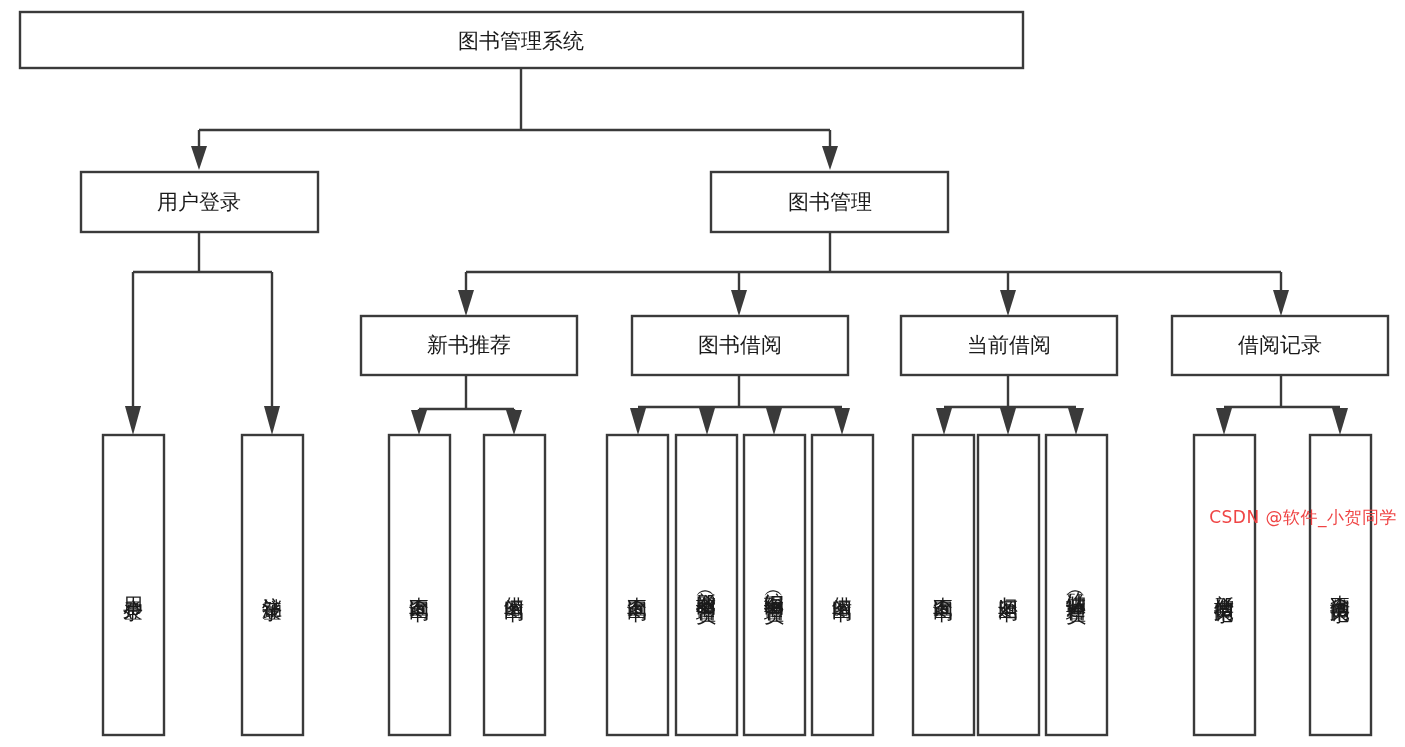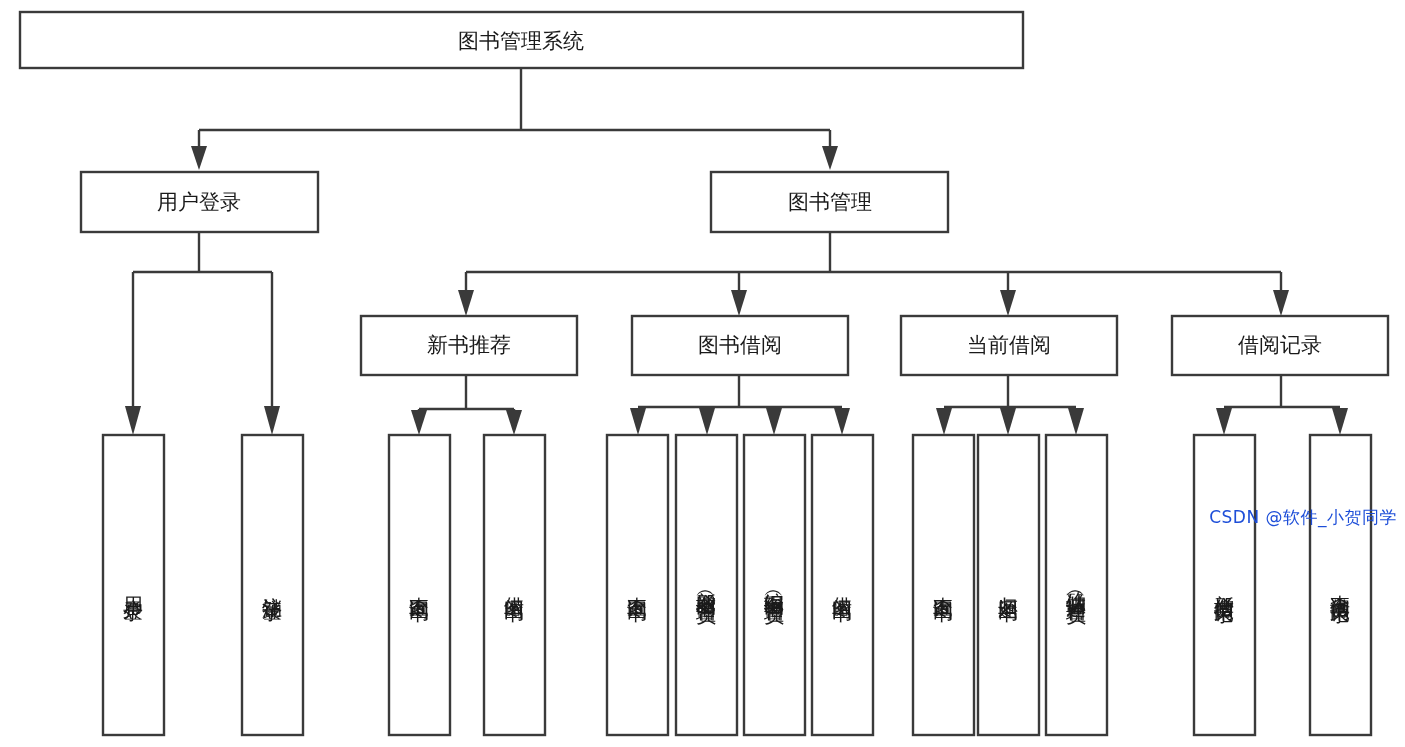--- a/index.html
+++ b/index.html
@@ -62,21 +62,21 @@
     line-height: 1;
     white-space: nowrap;
     pointer-events: none;
   }
   .watermark {
     position: absolute;
     right: 8px;
     bottom: 4px;
     font-family: "DejaVu Sans", "Liberation Sans", sans-serif;
     font-size: 17px;
-    color: #1d4ed8;
+    color: #ef4444;
     letter-spacing: 0.5px;
     white-space: nowrap;
   }
 </style>
 </head>
 <body>
 
 <div id="diagram-root">
 
   <svg class="diagram-canvas" viewBox="0 0 1405 747">

